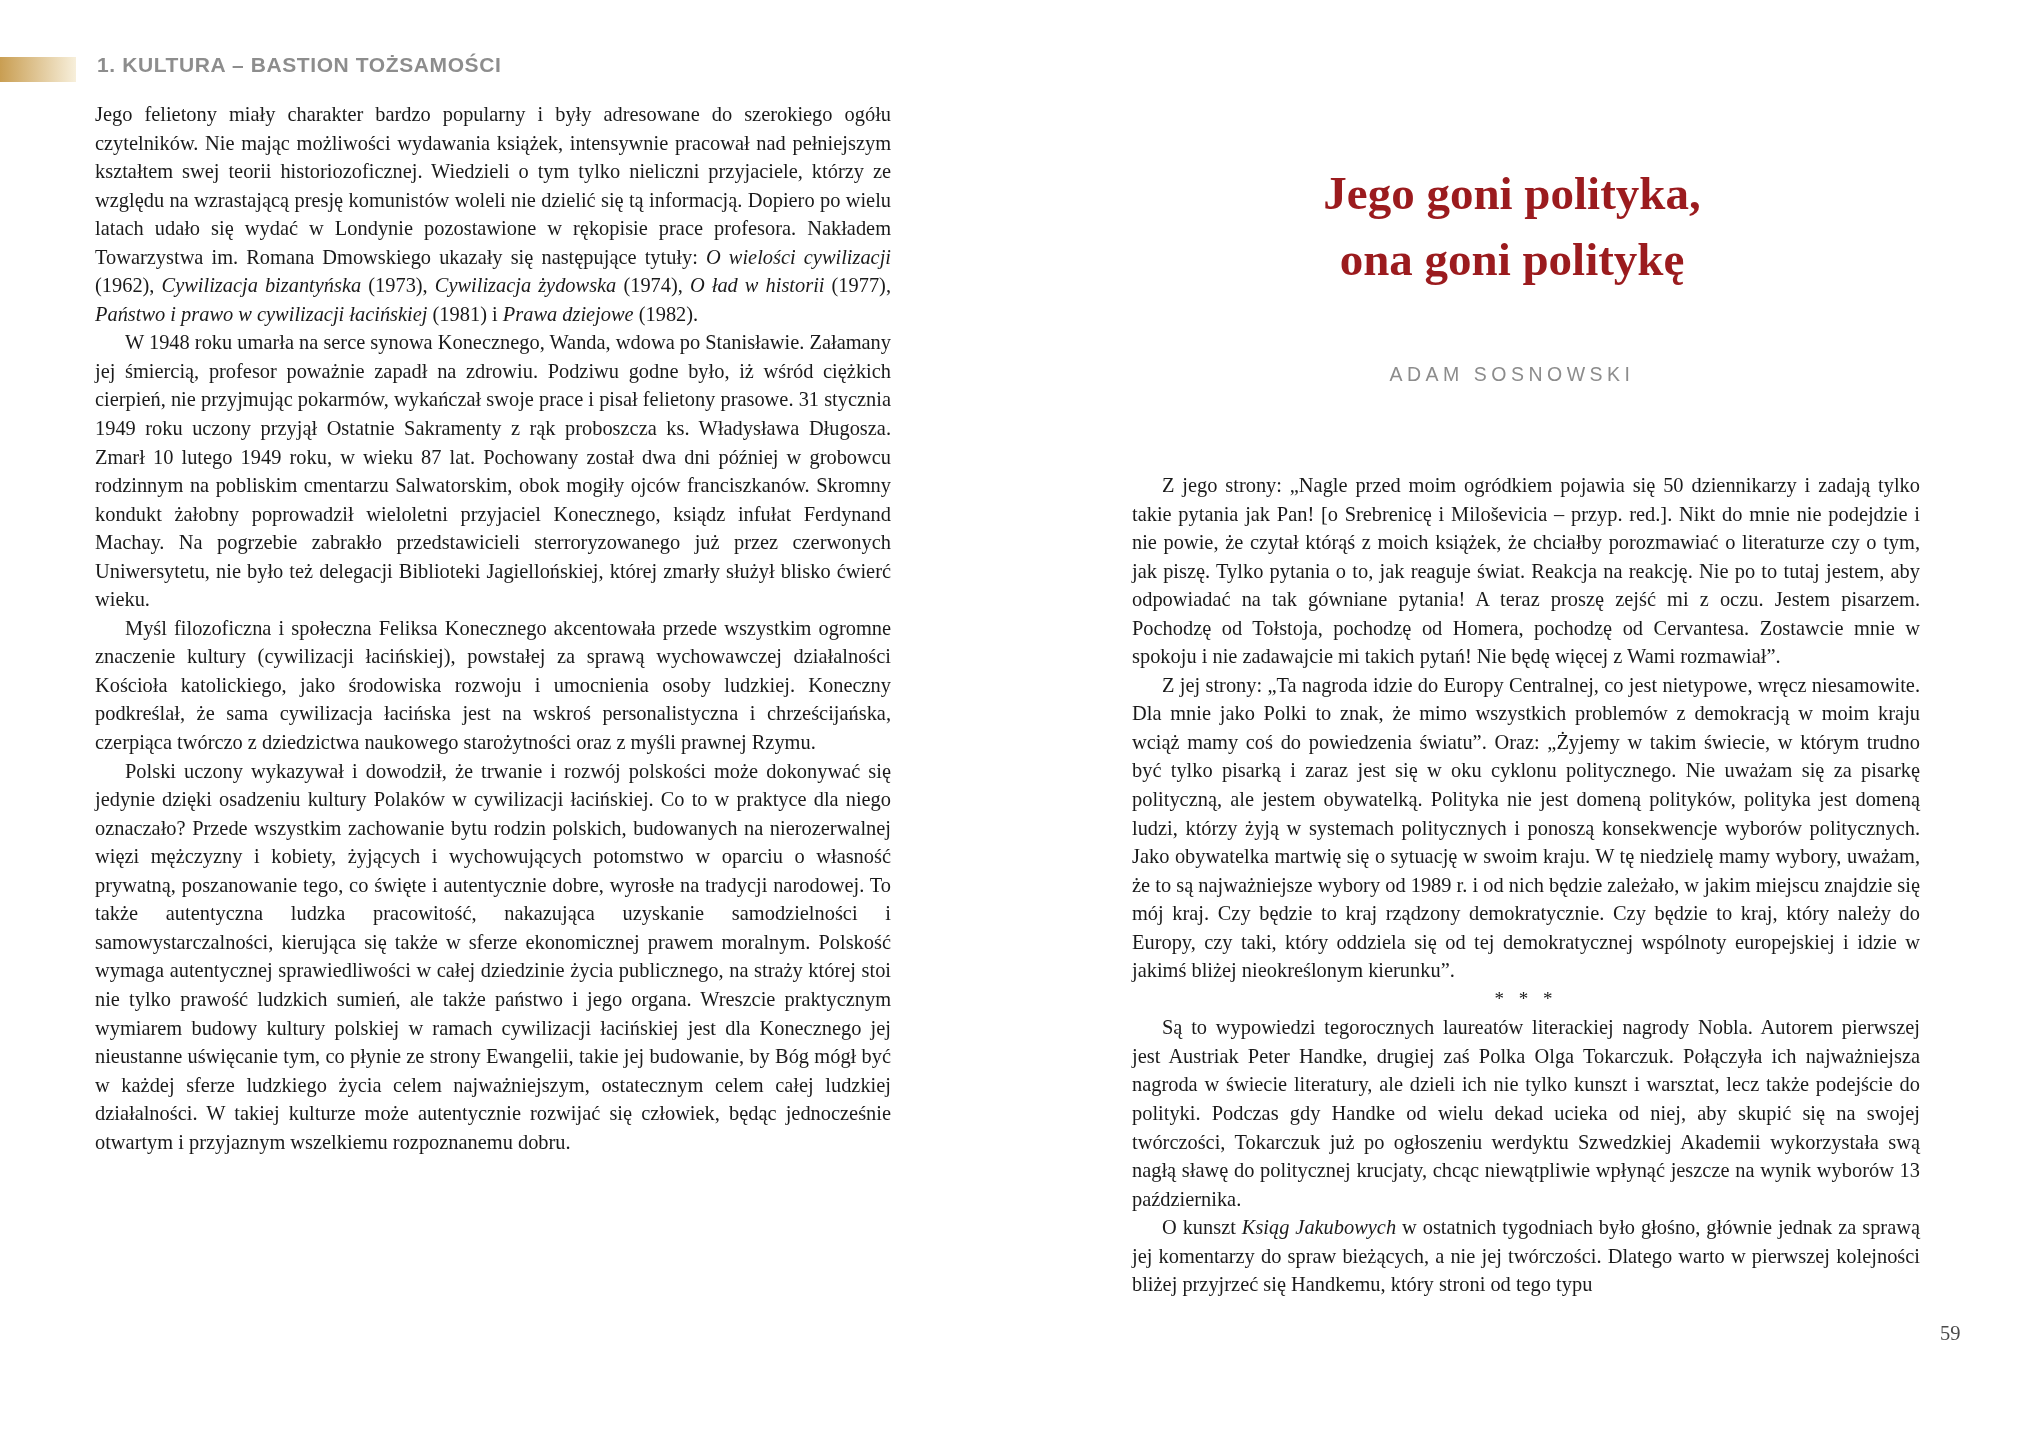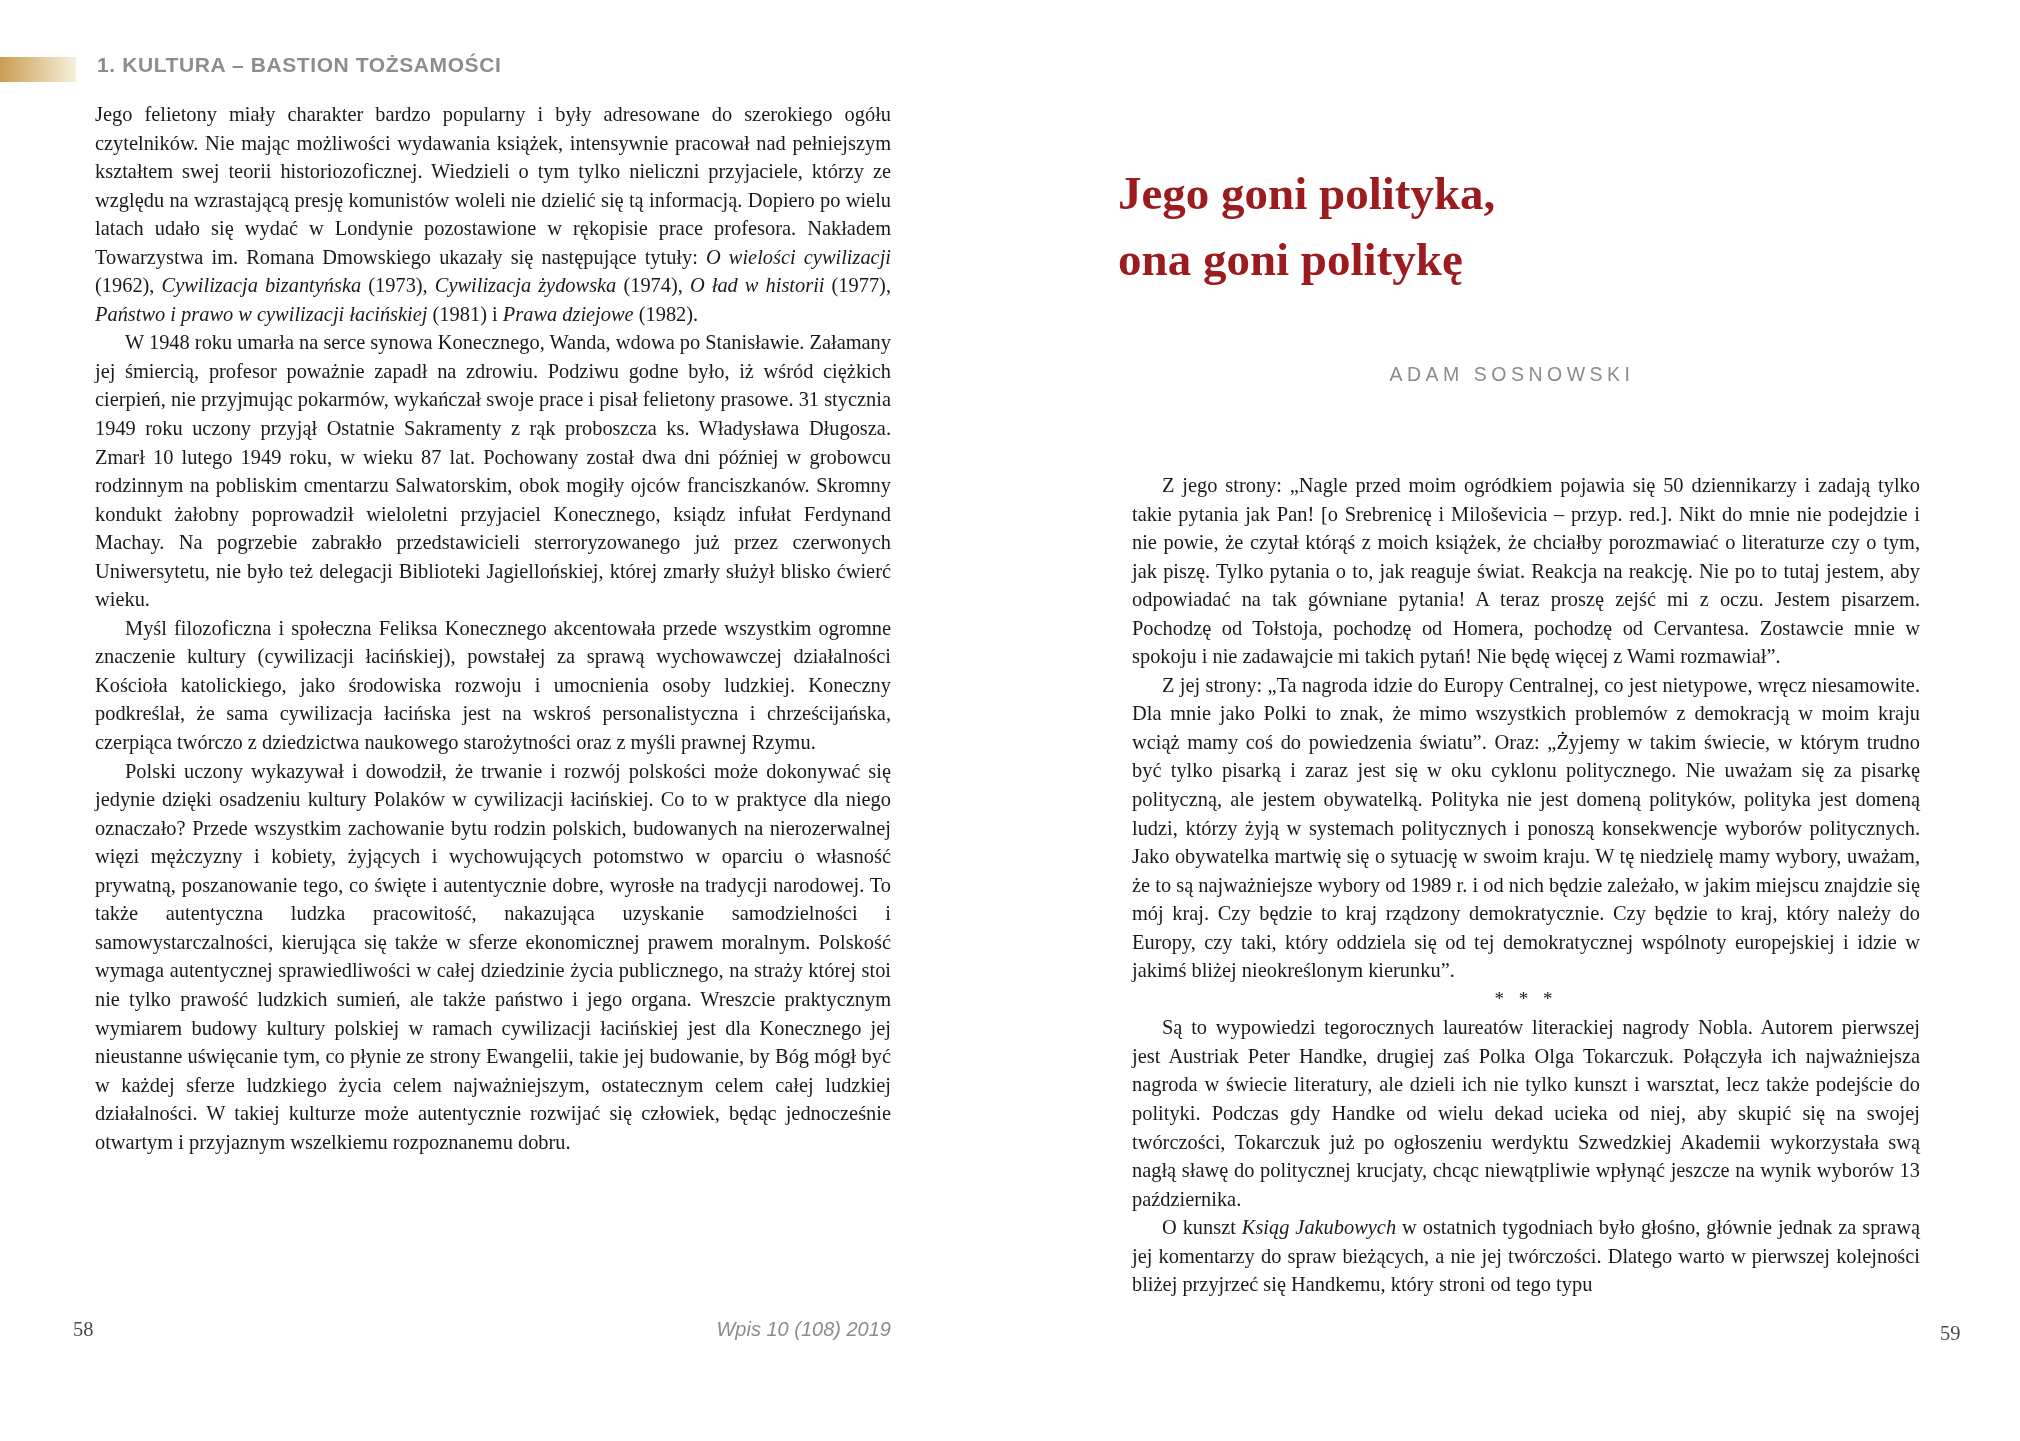--- a/index.html
+++ b/index.html
@@ -50,21 +50,21 @@
     font-family:"Liberation Serif", serif;
     font-size:20.5px;color:var(--pagenum-gray);
   }
   .journal-line{
     font-family:"Liberation Sans", sans-serif;
     font-style:italic;font-size:20px;color:var(--muted-gray);
   }
   
   .right-title{
     position:absolute;left:1118px;top:160px;width:788px;
-    color:var(--title-red);
+    text-align:center;color:var(--title-red);
     font-family:"Liberation Serif", serif;
     font-size:47px;line-height:66px;font-weight:600;
   }
   .right-author{
     position:absolute;left:1118px;top:363px;width:788px;
     text-align:center;
     font-family:Liberation Sans, sans-serif;
     font-size:19.5px;letter-spacing:4.5px;color:var(--muted-gray);
   }
   .col-right{
@@ -82,24 +82,20 @@
   <div class="kicker-bar"></div>
   <div class="kicker">1. KULTURA – BASTION TOŻSAMOŚCI</div>
 
   <div class="col-left body-text">
       <p class="para"><span>Jego felietony miały charakter bardzo popularny i były adresowane do szerokiego ogółu czytelników. Nie mając możliwości wydawania książek, intensywnie pracował nad pełniejszym kształtem swej teorii historiozoficznej. Wiedzieli o tym tylko nieliczni przyjaciele, którzy ze względu na wzrastającą presję komunistów woleli nie dzielić się tą informacją. Dopiero po wielu latach udało się wydać w Londynie pozostawione w rękopisie prace profesora. Nakładem Towarzystwa im. Romana Dmowskiego ukazały się następujące tytuły: </span><em>O wielości cywilizacji</em><span> (1962), </span><em>Cywilizacja bizantyńska</em><span> (1973), </span><em>Cywilizacja żydowska</em><span> (1974), </span><em>O ład w historii</em><span> (1977), </span><em>Państwo i prawo w cywilizacji łacińskiej</em><span> (1981) i </span><em>Prawa dziejowe</em><span> (1982).</span></p>
       <p class="para indent"><span>W 1948 roku umarła na serce synowa Konecznego, Wanda, wdowa po Stanisławie. Załamany jej śmiercią, profesor poważnie zapadł na zdrowiu. Podziwu godne było, iż wśród ciężkich cierpień, nie przyjmując pokarmów, wykańczał swoje prace i pisał felietony prasowe. 31 stycznia 1949 roku uczony przyjął Ostatnie Sakramenty z rąk proboszcza ks. Władysława Długosza. Zmarł 10 lutego 1949 roku, w wieku 87 lat. Pochowany został dwa dni później w grobowcu rodzinnym na pobliskim cmentarzu Salwatorskim, obok mogiły ojców franciszkanów. Skromny kondukt żałobny poprowadził wieloletni przyjaciel Konecznego, ksiądz infułat Ferdynand Machay. Na pogrzebie zabrakło przedstawicieli sterroryzowanego już przez czerwonych Uniwersytetu, nie było też delegacji Biblioteki Jagiellońskiej, której zmarły służył blisko ćwierć wieku.</span></p>
       <p class="para indent"><span>Myśl filozoficzna i społeczna Feliksa Konecznego akcentowała przede wszystkim ogromne znaczenie kultury (cywilizacji łacińskiej), powstałej za sprawą wychowawczej działalności Kościoła katolickiego, jako środowiska rozwoju i umocnienia osoby ludzkiej. Koneczny podkreślał, że sama cywilizacja łacińska jest na wskroś personalistyczna i chrześcijańska, czerpiąca twórczo z dziedzictwa naukowego starożytności oraz z myśli prawnej Rzymu.</span></p>
       <p class="para indent"><span>Polski uczony wykazywał i dowodził, że trwanie i rozwój polskości może dokonywać się jedynie dzięki osadzeniu kultury Polaków w cywilizacji łacińskiej. Co to w praktyce dla niego oznaczało? Przede wszystkim zachowanie bytu rodzin polskich, budowanych na nierozerwalnej więzi mężczyzny i kobiety, żyjących i wychowujących potomstwo w oparciu o własność prywatną, poszanowanie tego, co święte i autentycznie dobre, wyrosłe na tradycji narodowej. To także autentyczna ludzka pracowitość, nakazująca uzyskanie samodzielności i samowystarczalności, kierująca się także w sferze ekonomicznej prawem moralnym. Polskość wymaga autentycznej sprawiedliwości w całej dziedzinie życia publicznego, na straży której stoi nie tylko prawość ludzkich sumień, ale także państwo i jego organa. Wreszcie praktycznym wymiarem budowy kultury polskiej w ramach cywilizacji łacińskiej jest dla Konecznego jej nieustanne uświęcanie tym, co płynie ze strony Ewangelii, takie jej budowanie, by Bóg mógł być w każdej sferze ludzkiego życia celem najważniejszym, ostatecznym celem całej ludzkiej działalności. W takiej kulturze może autentycznie rozwijać się człowiek, będąc jednocześnie otwartym i przyjaznym wszelkiemu rozpoznanemu dobru.</span></p>
     </div>
 
-  <div class="footer-left">
-    <span class="pagenum">58</span>
-    <span class="journal-line"><em>Wpis</em><span> 10 (108) 2019</span></span>
-  </div>
 
   <div class="right-title">
     <div>Jego goni polityka,</div>
     <div>ona goni politykę</div>
   </div>
 
   <div class="right-author">ADAM SOSNOWSKI</div>
 
   <div class="col-right body-text">
       <p class="para indent"><span>Z jego strony: „Nagle przed moim ogródkiem pojawia się 50 dziennikarzy i zadają tylko takie pytania jak Pan! [o Srebrenicę i Miloševicia – przyp. red.]. Nikt do mnie nie podejdzie i nie powie, że czytał którąś z moich książek, że chciałby porozmawiać o literaturze czy o tym, jak piszę. Tylko pytania o to, jak reaguje świat. Reakcja na reakcję. Nie po to tutaj jestem, aby odpowiadać na tak gówniane pytania! A teraz proszę zejść mi z oczu. Jestem pisarzem. Pochodzę od Tołstoja, pochodzę od Homera, pochodzę od Cervantesa. Zostawcie mnie w spokoju i nie zadawajcie mi takich pytań! Nie będę więcej z Wami rozmawiał”.</span></p>

